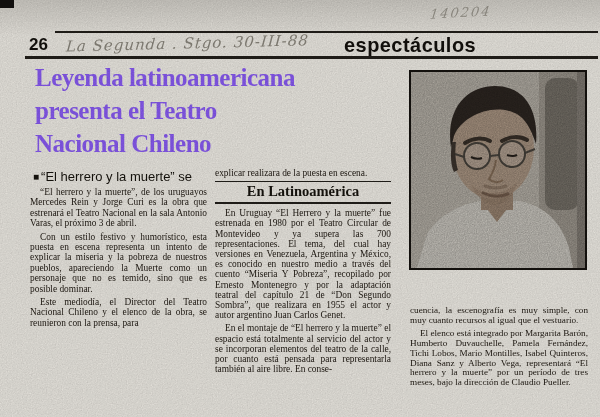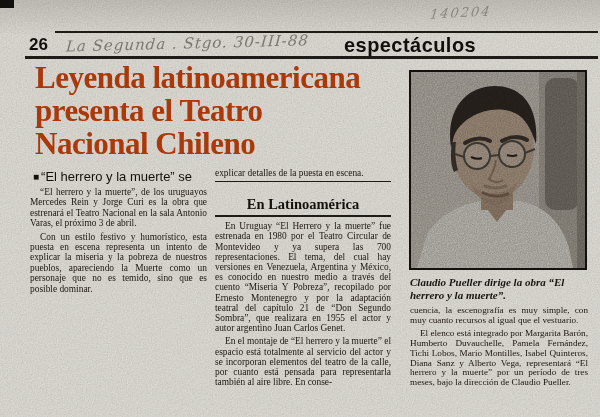--- a/index.html
+++ b/index.html
@@ -23,40 +23,40 @@
   .rule-top{left:55px;top:31px;width:543px;height:2px;}
   .rule-bottom{left:25px;top:56px;width:573px;height:3px;}
   .page-num{position:absolute;left:29px;top:35px;
     font-family:"Liberation Sans", sans-serif;font-weight:bold;font-size:17px;color:#14110d;}
   .section-title{position:absolute;left:344px;top:33px;
     font-family:"Liberation Sans", sans-serif;font-weight:800;font-size:21px;color:#14110d;
     transform:scaleX(.95);transform-origin:left center;letter-spacing:.5px;}
 
   
   .headline{position:absolute;left:35px;top:61px;width:390px;margin:0;
-    font-family:"Liberation Serif", serif;font-weight:bold;font-size:31px;line-height:33px;
-    letter-spacing:-.5px;color:#c2410c;}
+    font-family:"Liberation Serif", serif;font-weight:bold;font-size:25px;line-height:33px;
+    letter-spacing:-.5px;color:#8b5cf6;}
   .hl-line{display:block;}
   .subhead{position:absolute;left:33px;top:169px;width:200px;
     font-family:"Liberation Sans", sans-serif;font-weight:normal;font-size:13px;line-height:15.5px;color:#17140e;}
   .subhead .bullet{font-size:10px;margin-right:2px;vertical-align:1px;}
   .sh-line2{padding-left:10px;}
 
   
   .col{position:absolute;color:#262019;}
   .col p{margin:0 0 3px;text-align:justify;text-indent:10px;
     font-size:9.4px;line-height:10.4px;}
   .col p.noindent{text-indent:0;}
   .col-left{left:30px;top:187px;width:177px;}
   .col-middle{left:215px;top:168px;width:176px;}
   .col-middle p{line-height:10.2px;}
   .col-right{left:410px;top:306px;width:178px;}
   .col-right p{font-size:9.2px;line-height:9.9px;}
 
-  .box-title{margin:2px 0 4px;padding:14px 0 2px;text-align:center;
+  .box-title{margin:2px 0 4px;padding:1px 0 2px;text-align:center;
     font-weight:bold;font-size:14.5px;color:#17140e;
     border-top:1.5px solid #23201b;border-bottom:2.5px solid #23201b;}
 
   
   .photo{position:absolute;left:409px;top:70px;width:174px;height:196px;
     border:2px solid #16130f;background:#d3cdc2;overflow:hidden;}
   .caption{position:absolute;left:410px;top:276px;width:177px;
     font-family:"Liberation Serif", serif;font-weight:bold;font-style:italic;
     font-size:11px;line-height:12.5px;color:#1b1813;}
 
@@ -85,24 +85,25 @@
 
   <div class="subhead">
     <div class="sh-line1">
       <span class="bullet">■</span><span>“El herrero y la muerte” se</span>
     </div>
   </div>
 
   <div class="col col-left">
     <p>“El herrero y la muerte”, de los uruguayos Mercedes Rein y Jorge Curi es la obra que estrenará el Teatro Nacional en la sala Antonio Varas, el próximo 3 de abril.</p>
     <p>Con un estilo festivo y humorístico, esta puesta en escena representa un intento de explicar la miseria y la pobreza de nuestros pueblos, apareciendo la Muerte como un personaje que no es temido, sino que es posible dominar.</p>
+    <p>Este mediodía, el Director del Teatro Nacional Chileno y el elenco de la obra, se reunieron con la prensa, para</p>
   </div>
 
   <div class="col col-middle">
-    <p class="noindent">explicar detalles de la puesta en escena.</p>
+    <p class="noindent">explicar realizara de la puesta en escena.</p>
     <div class="box-title">En Latinoamérica</div>
     <p>En Uruguay “El Herrero y la muerte” fue estrenada en 1980 por el Teatro Circular de Montevideo y ya supera las 700 representaciones. El tema, del cual hay versiones en Venezuela, Argentina y México, es conocido en nuestro medio a través del cuento “Miseria Y Pobreza”, recopilado por Ernesto Montenegro y por la adaptación teatral del capítulo 21 de “Don Segundo Sombra”, que realizara en 1955 el actor y autor argentino Juan Carlos Genet.</p>
     <p>En el montaje de “El herrero y la muerte” el espacio está totalmente al servicio del actor y se incorporan elementos del teatro de la calle, por cuanto está pensada para representarla también al aire libre. En conse-</p>
   </div>
 
   <div class="photo">
     <svg width="174" height="196" viewBox="0 0 174 196">
       <defs>
         <filter id="grainP" x="0" y="0" width="100%" height="100%">
           <feTurbulence type="fractalNoise" baseFrequency="0.9" numOctaves="2" stitchTiles="stitch" result="t"></feTurbulence>
@@ -139,21 +140,20 @@
 
       <path d="M85,88 C84,96 81,102 78,107 C82,111 88,111 92,108" stroke="#9c8168" stroke-width="2" fill="none"></path>
 
       <path d="M72,121 q13,6 25,1" stroke="#6e5544" stroke-width="3" fill="none" stroke-linecap="round"></path>
       <path d="M74,114 q11,4 21,0" stroke="#8d7560" stroke-width="3" fill="none" opacity="0.55" stroke-linecap="round"></path>
 
       <path d="M60,112 C68,124 96,124 106,110 C102,126 92,133 84,133 C74,133 64,124 60,112 Z" fill="#a98f77" opacity="0.45"></path>
       <rect width="174" height="196" filter="url(#grainP)" opacity="0.28"></rect>
     </svg>
   </div>
-  <div class="caption">Claudio Pueller dirige la obra “El herrero y la muerte”.</div>
 
   <div class="col col-right">
     <p class="noindent">cuencia, la escenografía es muy simple, con muy cuanto recursos al igual que el vestuario.</p>
     <p>El elenco está integrado por Margarita Barón, Humberto Duvauchelle, Pamela Fernández, Tichi Lobos, Mario Montilles, Isabel Quinteros, Diana Sanz y Alberto Vega, representará “El herrero y la muerte” por un período de tres meses, bajo la dirección de Claudio Pueller.</p>
   </div>
 
   <svg class="noise" width="600" height="417">
     <filter id="grainPage" x="0" y="0" width="100%" height="100%">
       <feTurbulence type="fractalNoise" baseFrequency="0.8" numOctaves="2" stitchTiles="stitch" result="t"></feTurbulence>
       <feColorMatrix in="t" type="matrix" values="0 0 0 0 0  0 0 0 0 0  0 0 0 0 0  0.45 0.45 0.45 0 0"></feColorMatrix>

